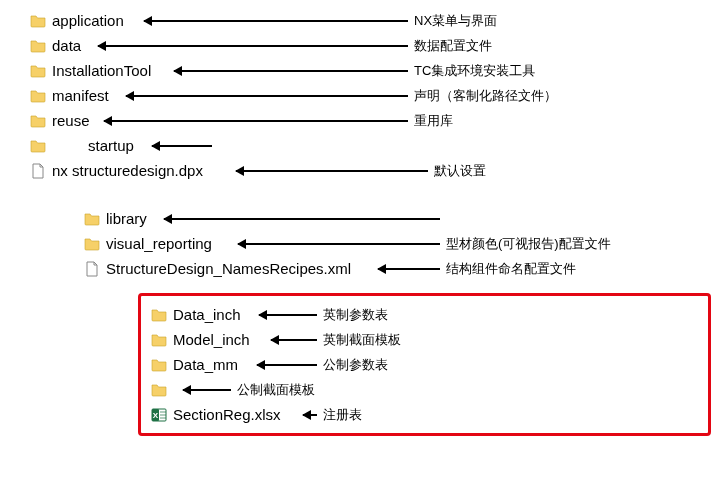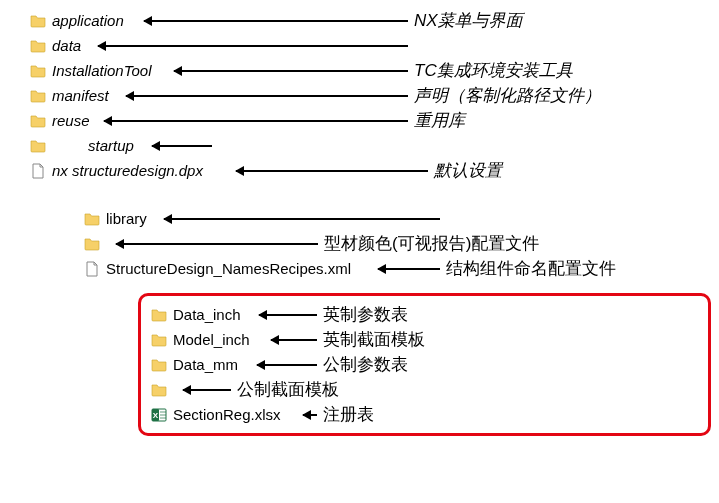--- a/index.html
+++ b/index.html
@@ -5,26 +5,26 @@
   body {
     margin: 0;
     padding: 8px;
     font-family: "Microsoft YaHei", "SimSun", Arial, sans-serif;
     font-size: 15px;
     background: #fff;
     width: 719px;
     box-sizing: border-box;
     color: #000;
   }
-  .group1 { margin-left: 22px; font-style: italic; }
+  .group1 { margin-left: 22px; }
   .group2 { margin-left: 76px; margin-top: 23px; }
   .group3-wrap { margin-left: 130px; margin-top: 12px; }
   .group3 {
     border: 3px solid #e30613;
-    border-radius: 10px;
+    border-radius: 4px;
     padding: 6px 10px;
   }
   .row {
     display: flex;
     align-items: center;
     height: 25px;
     white-space: nowrap;
   }
   .icon {
     width: 16px;
@@ -51,21 +51,21 @@
     content: "";
     position: absolute;
     left: -1px;
     top: -4px;
     border-top: 5px solid transparent;
     border-bottom: 5px solid transparent;
     border-right: 9px solid #000;
   }
   .desc {
     display: inline-block;
-    font-size: 17px;
+    font-size: 13px;
   }
   
   .g1row { width: 680px; }
   .g2row { width: 626px; }
   .g3row { width: 420px; }
 </style>
 </head>
 <body>
 
 <div class="group1" id="g1">
@@ -80,20 +80,21 @@
       <span class="desc">NX菜单与界面</span>
     </div>
     <div class="row g1row">
       <span class="icon">
         <svg width="16" height="16" viewBox="0 0 16 16">
           <path d="M1 3 h5 l1.5 2 H15 v8 a1 1 0 0 1 -1 1 H2 a1 1 0 0 1 -1 -1 Z" fill="#f6d068" stroke="#c9a227" stroke-width="0.6"></path>
         </svg>
       </span>
       <span class="name" style="width: 36px;">data</span>
       <span class="arrow" style="width: 310px;"></span>
+      <span class="desc">数据配置文件</span>
     </div>
     <div class="row g1row">
       <span class="icon">
         <svg width="16" height="16" viewBox="0 0 16 16">
           <path d="M1 3 h5 l1.5 2 H15 v8 a1 1 0 0 1 -1 1 H2 a1 1 0 0 1 -1 -1 Z" fill="#f6d068" stroke="#c9a227" stroke-width="0.6"></path>
         </svg>
       </span>
       <span class="name" style="width: 112px;">InstallationTool</span>
       <span class="arrow" style="width: 234px;"></span>
       <span class="desc">TC集成环境安装工具</span>
@@ -148,20 +149,21 @@
       </span>
       <span class="name" style="width: 48px;">library</span>
       <span class="arrow" style="width: 276px;"></span>
     </div>
     <div class="row g2row">
       <span class="icon">
         <svg width="16" height="16" viewBox="0 0 16 16">
           <path d="M1 3 h5 l1.5 2 H15 v8 a1 1 0 0 1 -1 1 H2 a1 1 0 0 1 -1 -1 Z" fill="#f6d068" stroke="#c9a227" stroke-width="0.6"></path>
         </svg>
       </span>
+      <span class="name" style="width: 122px;">visual_reporting</span>
       <span class="arrow" style="width: 202px;"></span>
       <span class="desc">型材颜色(可视报告)配置文件</span>
     </div>
     <div class="row g2row">
       <span class="icon">
         <svg width="16" height="16" viewBox="0 0 16 16">
           <path d="M3 1 h7 l3 3 v11 H3 Z" fill="#fff" stroke="#888" stroke-width="1"></path>
           <path d="M10 1 v3 h3" fill="none" stroke="#888" stroke-width="1"></path>
         </svg>
       </span>

